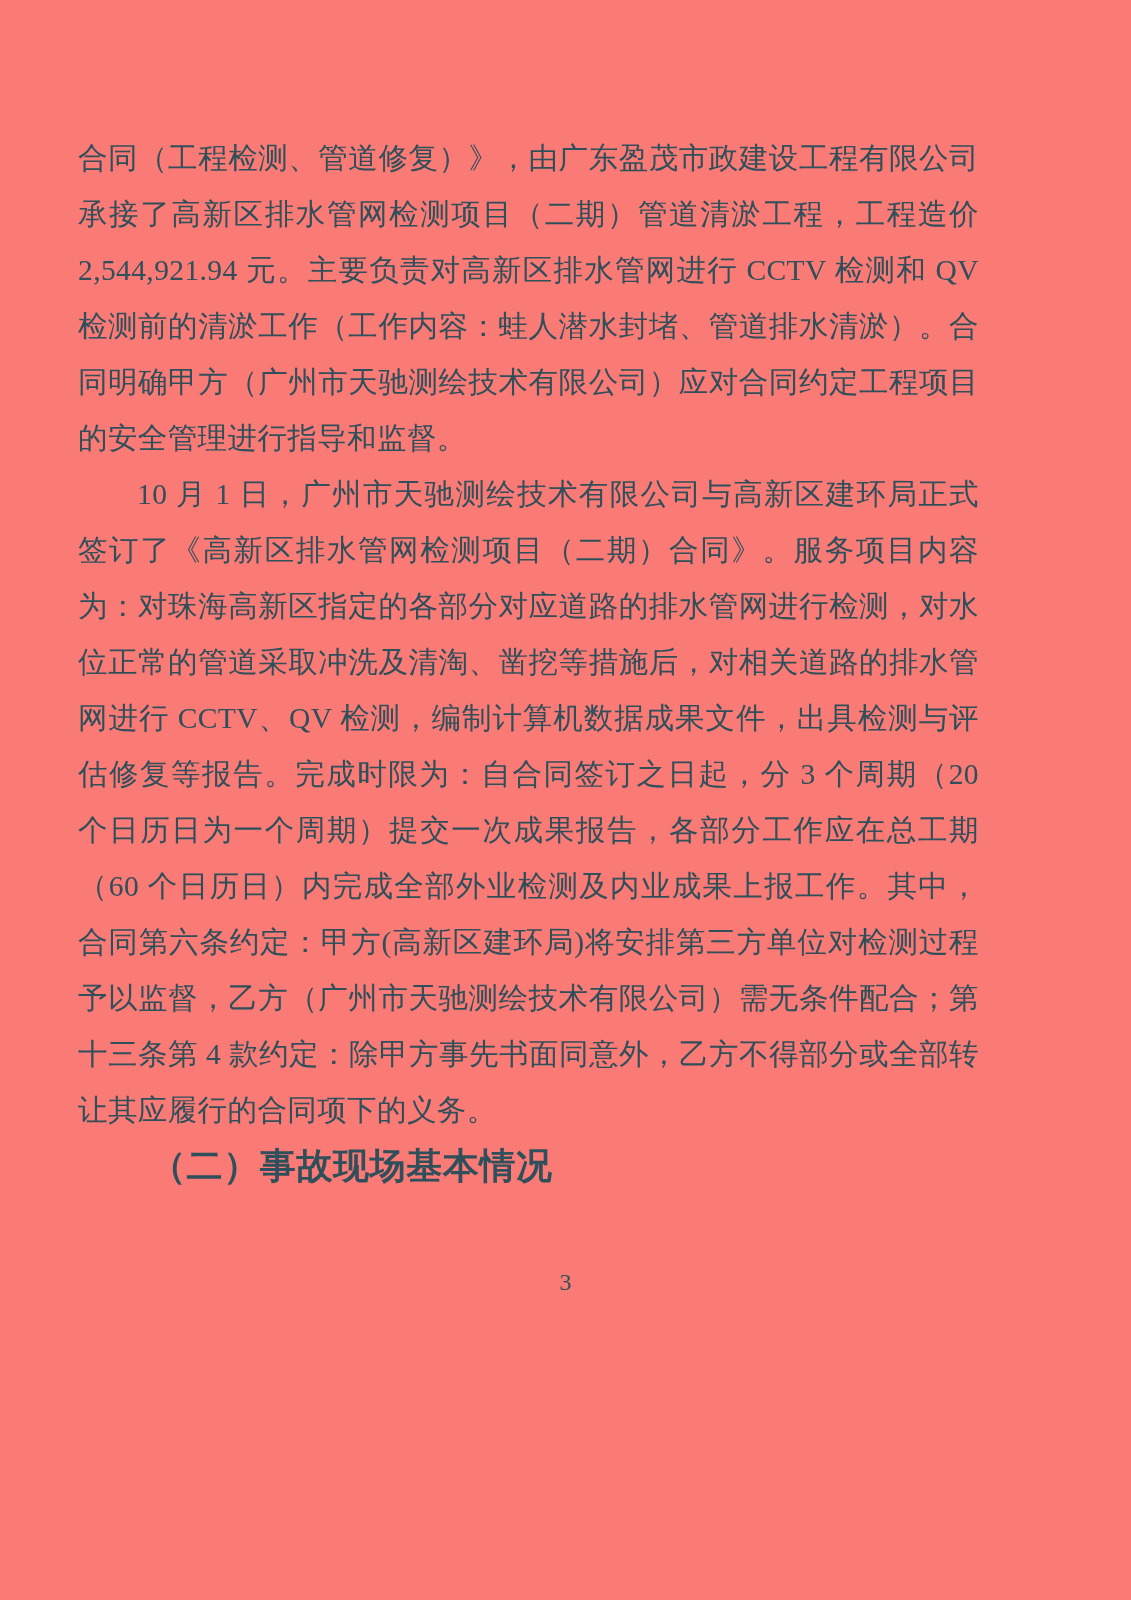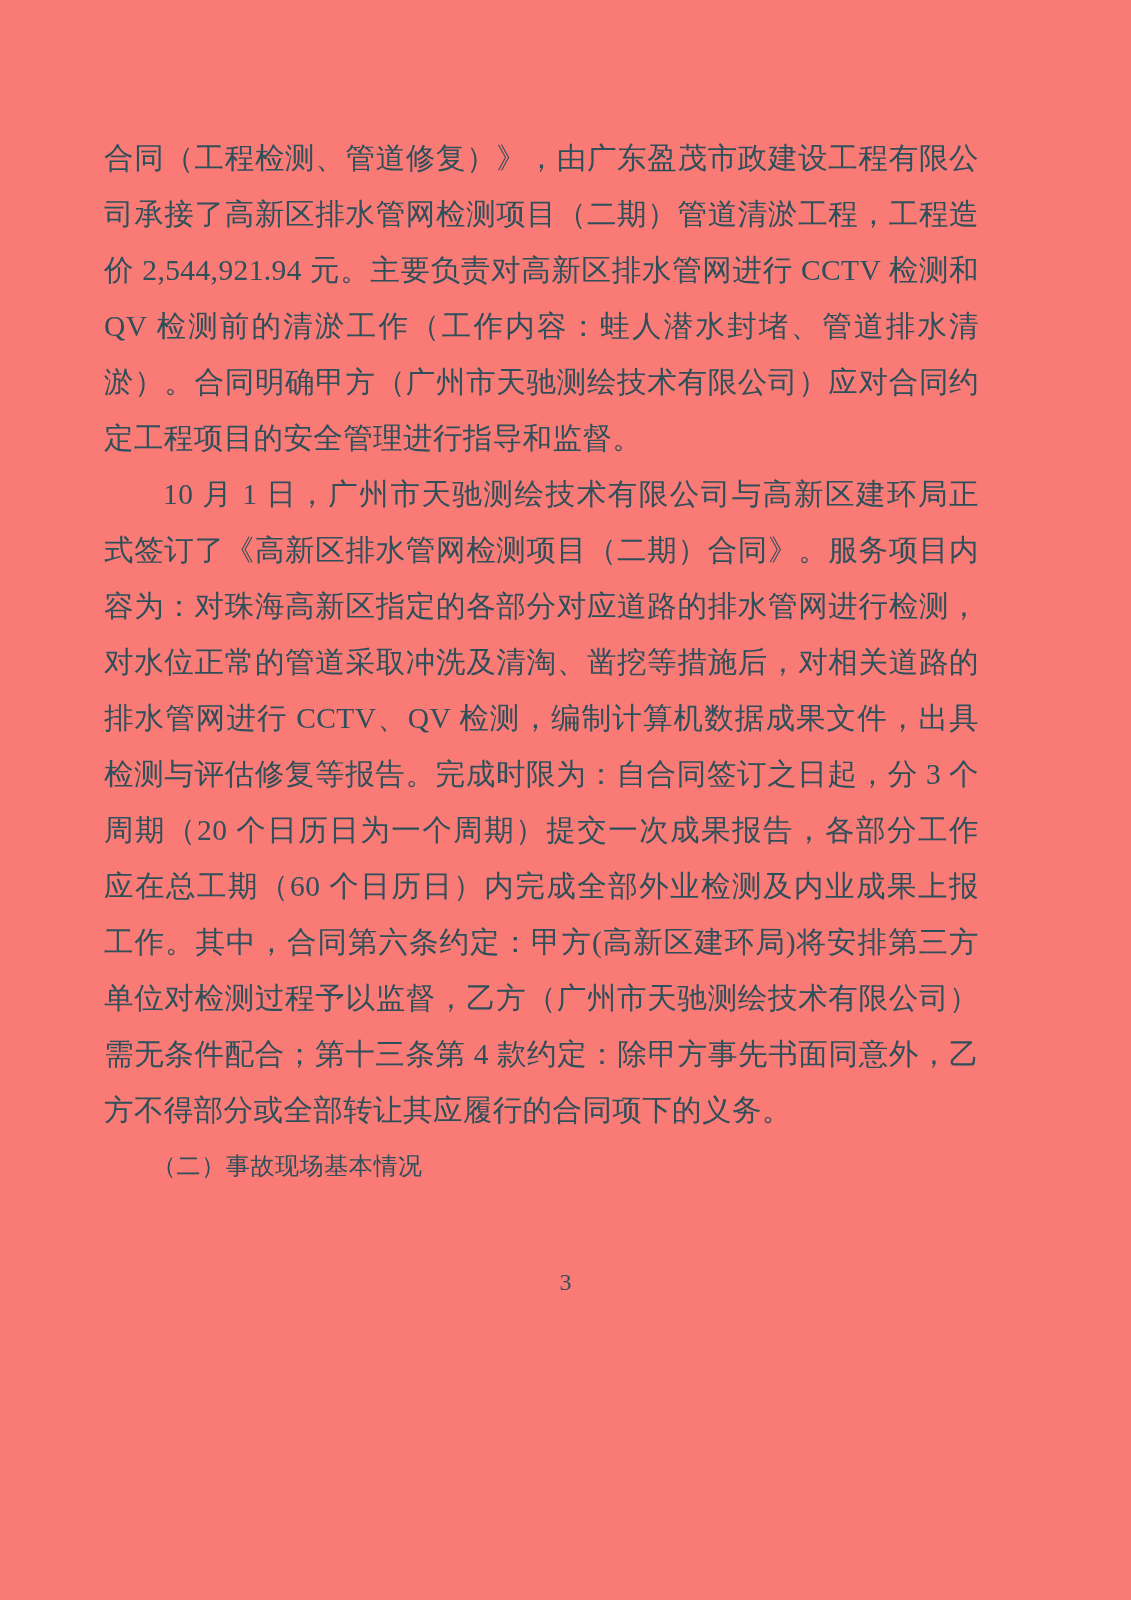--- a/index.html
+++ b/index.html
@@ -12,40 +12,40 @@
     background: #fa7a76;
     font-family: "Liberation Serif", "DejaVu Serif", serif;
     color: #2f4f5a;
     overflow: hidden;
   }
   .page {
     position: relative;
     width: 1131px;
     height: 1384px;
     box-sizing: border-box;
-    padding: 130px 152px 0 104px;
+    padding: 130px 152px 0 78px;
   }
   .doc-body {
     font-size: 29.5px;
     line-height: 56px;
     letter-spacing: 0.4px;
     text-align: justify;
     text-justify: inter-ideograph;
   }
   p.para {
     margin: 0;
     text-indent: 2em;
   }
   p.para.no-indent {
     text-indent: 0;
   }
   .heading {
     margin: 0;
-    font-weight: normal;
-    font-size: 24px;
+    font-weight: bold;
+    font-size: 36px;
     line-height: 56px;
     text-indent: 2em;
     letter-spacing: 0.6px;
   }
   .page-number {
     position: absolute;
     left: 0;
     right: 0;
     bottom: 88px;
     text-align: center;

